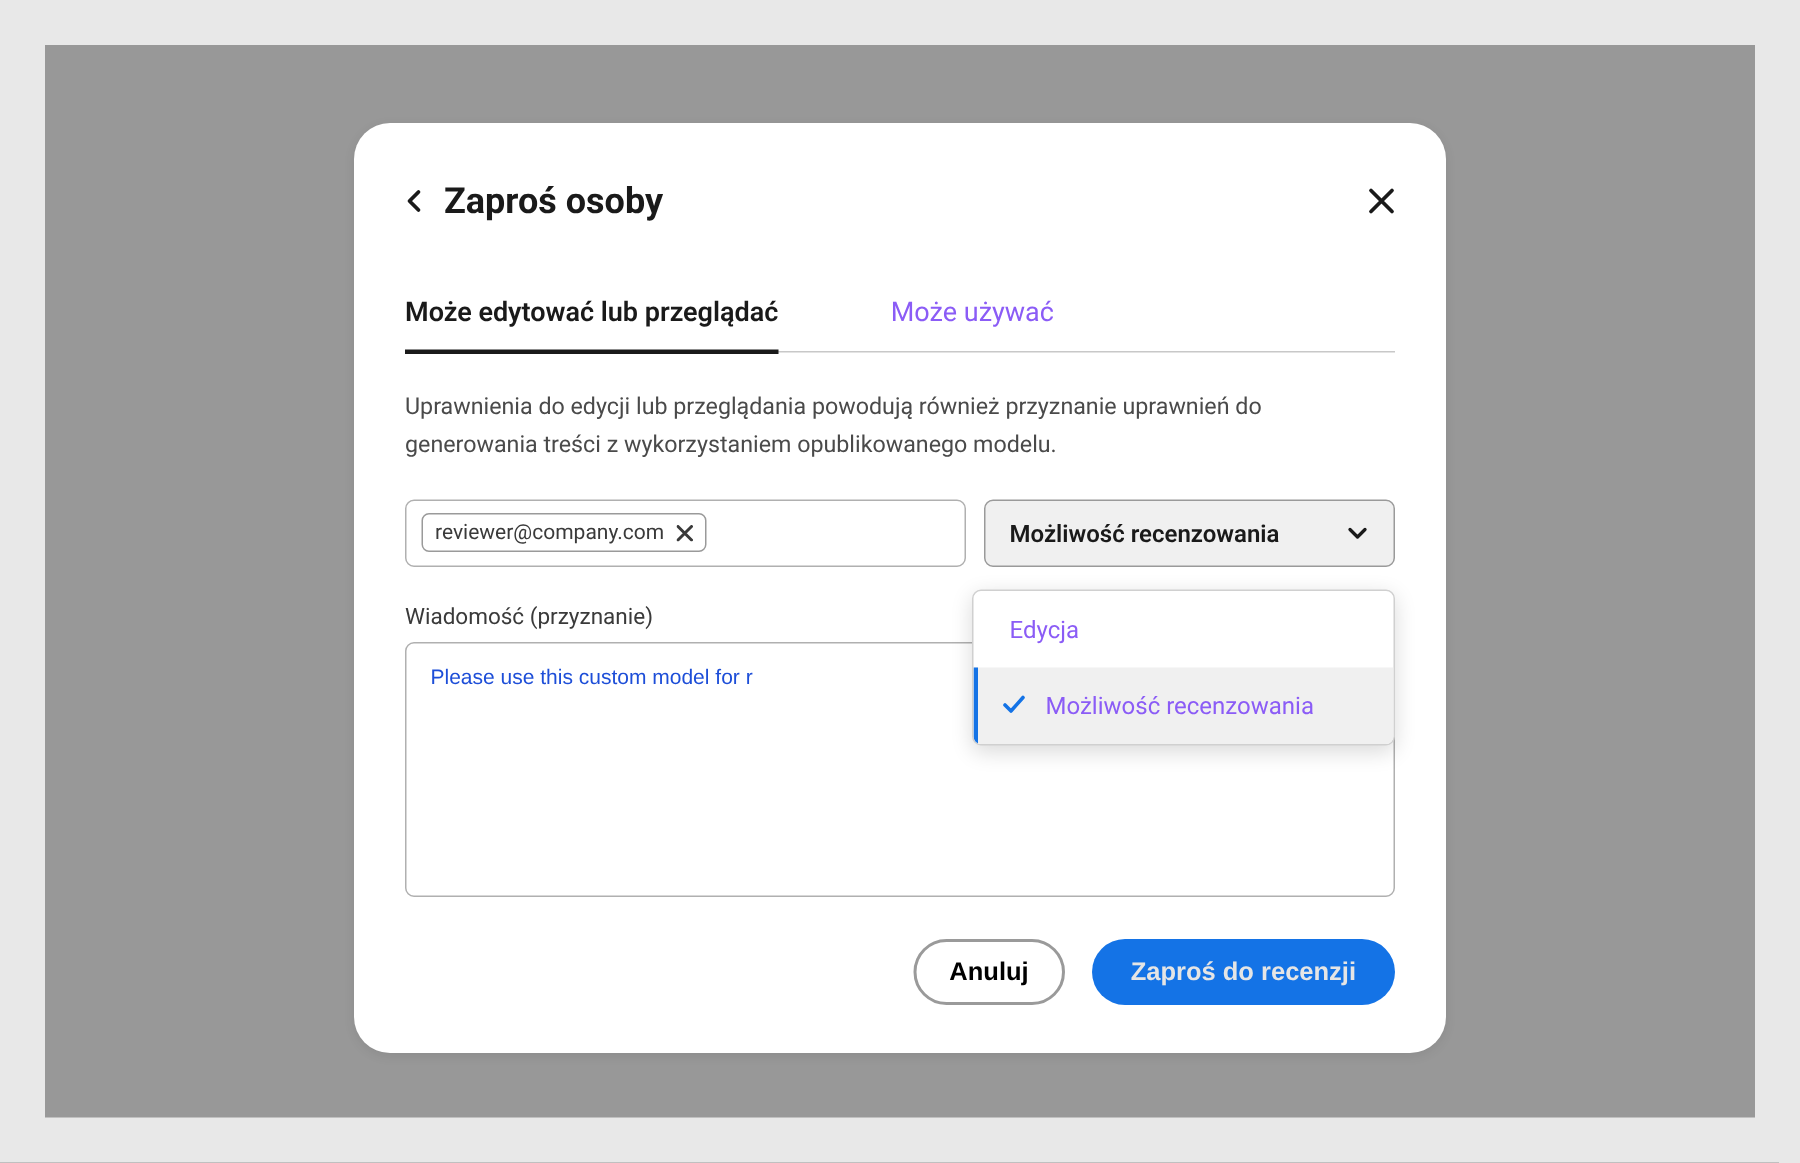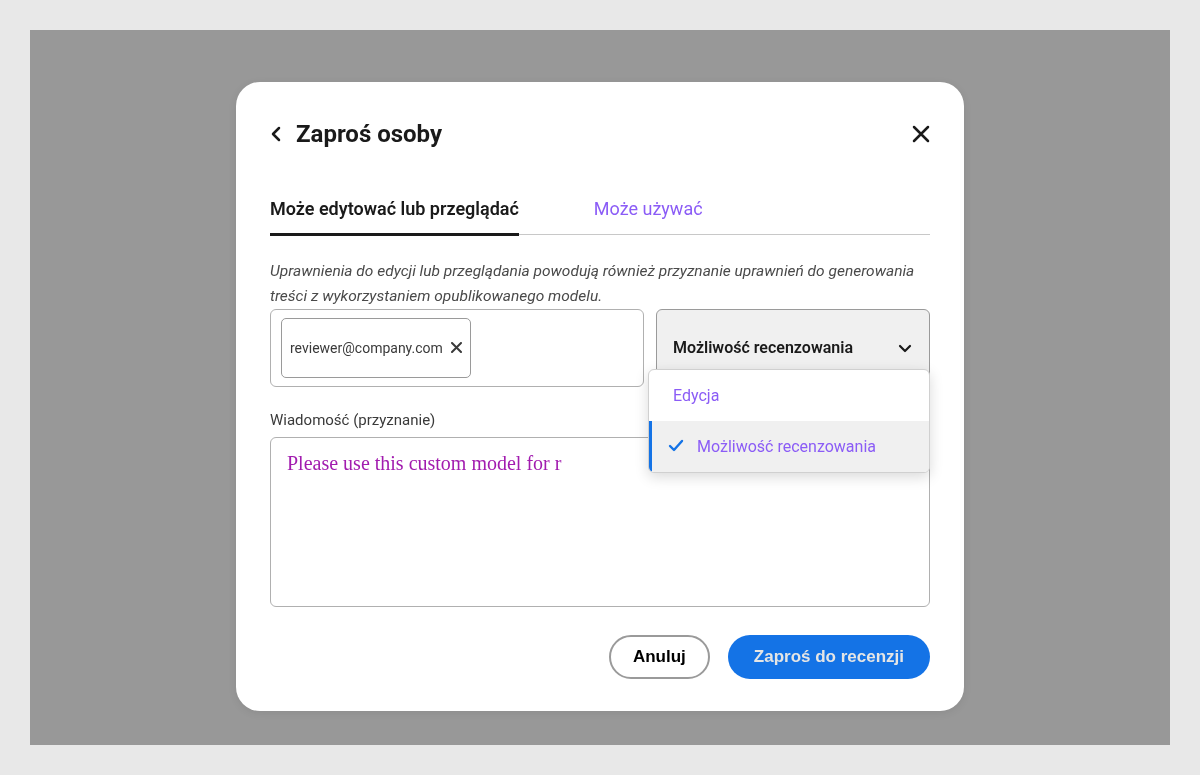--- a/index.html
+++ b/index.html
@@ -76,42 +76,42 @@
     }
     .tab.active {
       color: #1a1a1a;
       font-weight: 600;
       border-bottom: 3px solid #1a1a1a;
     }
     .description {
       font-size: 15.5px;
       color: #4a4a4a;
       line-height: 1.6;
-      font-style: italic;
+      margin-bottom: 24px;
     }
     .input-row {
       display: flex;
       gap: 12px;
       margin-bottom: 24px;
       position: relative;
     }
     .email-input-wrap {
       flex: 1;
       border: 1px solid #b0b0b0;
       border-radius: 6px;
       padding: 8px 10px;
       display: flex;
       align-items: center;
     }
     .chip {
       display: inline-flex;
       align-items: center;
       border: 1px solid #9a9a9a;
       border-radius: 5px;
-      padding: 21px 8px;
+      padding: 4px 8px;
       font-size: 14px;
       color: #3a3a3a;
       background: #fff;
       gap: 8px;
     }
     .chip-remove {
       cursor: pointer;
       font-weight: 700;
       display: flex;
       align-items: center;
@@ -170,23 +170,23 @@
       font-size: 15px;
       color: #3a3a3a;
       margin-bottom: 8px;
     }
     .message-area {
       width: 100%;
       height: 170px;
       border: 1px solid #b0b0b0;
       border-radius: 6px;
       padding: 14px 16px;
-      font-size: 20px;
-      font-family: Liberation Serif, serif;
-      color: #a21caf;
+      font-size: 14px;
+      font-family: Liberation Sans, sans-serif;
+      color: #1d4ed8;
       resize: none;
     }
     .footer {
       display: flex;
       justify-content: flex-end;
       gap: 18px;
       margin-top: 24px;
     }
     .btn {
       padding: 10px 22px;

